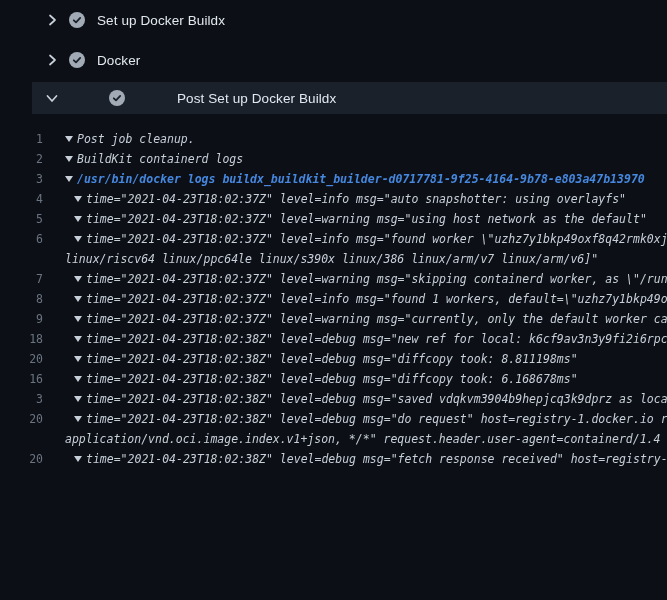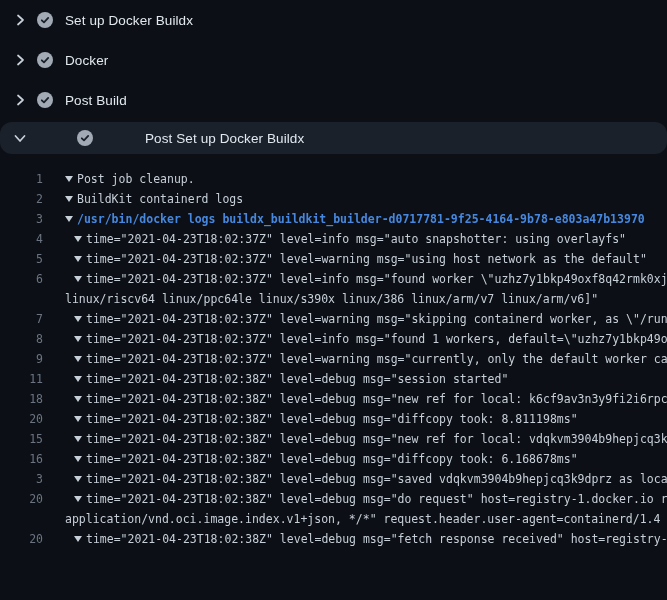--- a/index.html
+++ b/index.html
@@ -12,26 +12,27 @@
   .page { width: 667px; height: 600px; overflow: hidden; }
 
   
   .steps { padding: 0; }
   .step-row {
     height: 40px;
     display: flex; align-items: center;
     padding: 0 12px;
     cursor: pointer;
     color: #e2e8ef;
+    margin-left: 32px;
   }
   .step-row.expanded {
     height: 32px;
     margin-top: 2px;
     background: #1a212b;
-    border-radius: 12px;
+    border-radius: 0;
     gap: 40px;
   }
   .chev {
     width: 16px; height: 16px;
     display: inline-flex; align-items: center; justify-content: center;
     flex: 0 0 16px;
   }
   .check {
     width: 16px; height: 16px;
     margin-left: 9px;
@@ -60,20 +61,21 @@
     flex: 0 0 43px;
     text-align: right;
     color: #6b7480;
     white-space: pre;
     cursor: pointer;
   }
   .log-content {
     margin-left: 22px;
     white-space: pre;
     display: block;
+    font-style: italic;
   }
   .log-line.child .log-content { text-indent: 9px; }
   .log-line.command .log-content { color: #4688e0; font-weight: bold; }
   .log-line.group .log-content { cursor: pointer; }
   .tri {
     display: inline-block;
     width: 0; height: 0;
     border-left: 4.5px solid transparent;
     border-right: 4.5px solid transparent;
     border-top: 6px solid #c7cfd8;
@@ -111,35 +113,20 @@
     </span>
     <span class="check">
       <svg width="16" height="16" viewBox="0 0 16 16">
         <circle cx="8" cy="8" r="8" fill="#a2abb5"></circle>
         <path d="M4.8 8.3 L7 10.4 L11.2 5.9" fill="none" stroke="#1b212b" stroke-width="1.8" stroke-linecap="round" stroke-linejoin="round"></path>
       </svg>
     </span>
     <span class="step-label">Docker</span>
   </div>
 
-  <div class="step-row">
-    <span class="chev">
-      <svg class="chev-right" width="16" height="16" viewBox="0 0 16 16">
-        <path d="M6 3.5 L11 8 L6 12.5" fill="none" stroke="#c8d0d9" stroke-width="1.7" stroke-linecap="round" stroke-linejoin="round"></path>
-      </svg>
-
-    </span>
-    <span class="check">
-      <svg width="16" height="16" viewBox="0 0 16 16">
-        <circle cx="8" cy="8" r="8" fill="#a2abb5"></circle>
-        <path d="M4.8 8.3 L7 10.4 L11.2 5.9" fill="none" stroke="#1b212b" stroke-width="1.8" stroke-linecap="round" stroke-linejoin="round"></path>
-      </svg>
-    </span>
-    <span class="step-label">Post Build</span>
-  </div>
 
   <div class="step-row expanded">
     <span class="chev">
 
       <svg class="chev-down" width="16" height="16" viewBox="0 0 16 16">
         <path d="M3.5 6 L8 11 L12.5 6" fill="none" stroke="#c8d0d9" stroke-width="1.7" stroke-linecap="round" stroke-linejoin="round"></path>
       </svg>
     </span>
     <span class="check">
       <svg width="16" height="16" viewBox="0 0 16 16">
@@ -191,40 +178,32 @@
     <span class="log-num">8</span>
     <span class="log-content"><span class="tri hidden"></span><span class="txt">time="2021-04-23T18:02:37Z" level=info msg="found 1 workers, default=\"uzhz7y1bkp49o</span></span>
   </div>
 
   <div class="log-line child">
     <span class="log-num">9</span>
     <span class="log-content"><span class="tri hidden"></span><span class="txt">time="2021-04-23T18:02:37Z" level=warning msg="currently, only the default worker ca</span></span>
   </div>
 
 
-  <div class="log-line child">
-    <span class="log-num">11</span>
-    <span class="log-content"><span class="tri hidden"></span><span class="txt">time="2021-04-23T18:02:38Z" level=debug msg="session started"</span></span>
-  </div>
 
   <div class="log-line child">
     <span class="log-num">18</span>
     <span class="log-content"><span class="tri hidden"></span><span class="txt">time="2021-04-23T18:02:38Z" level=debug msg="new ref for local: k6cf9av3n3y9fi2i6rpc</span></span>
   </div>
 
   <div class="log-line child">
     <span class="log-num">20</span>
     <span class="log-content"><span class="tri hidden"></span><span class="txt">time="2021-04-23T18:02:38Z" level=debug msg="diffcopy took: 8.811198ms"</span></span>
   </div>
 
 
-  <div class="log-line child">
-    <span class="log-num">15</span>
-    <span class="log-content"><span class="tri hidden"></span><span class="txt">time="2021-04-23T18:02:38Z" level=debug msg="new ref for local: vdqkvm3904b9hepjcq3k</span></span>
-  </div>
 
   <div class="log-line child">
     <span class="log-num">16</span>
     <span class="log-content"><span class="tri hidden"></span><span class="txt">time="2021-04-23T18:02:38Z" level=debug msg="diffcopy took: 6.168678ms"</span></span>
   </div>
 
   <div class="log-line child">
     <span class="log-num">3</span>
     <span class="log-content"><span class="tri hidden"></span><span class="txt">time="2021-04-23T18:02:38Z" level=debug msg="saved vdqkvm3904b9hepjcq3k9dprz as loca</span></span>
   </div>

